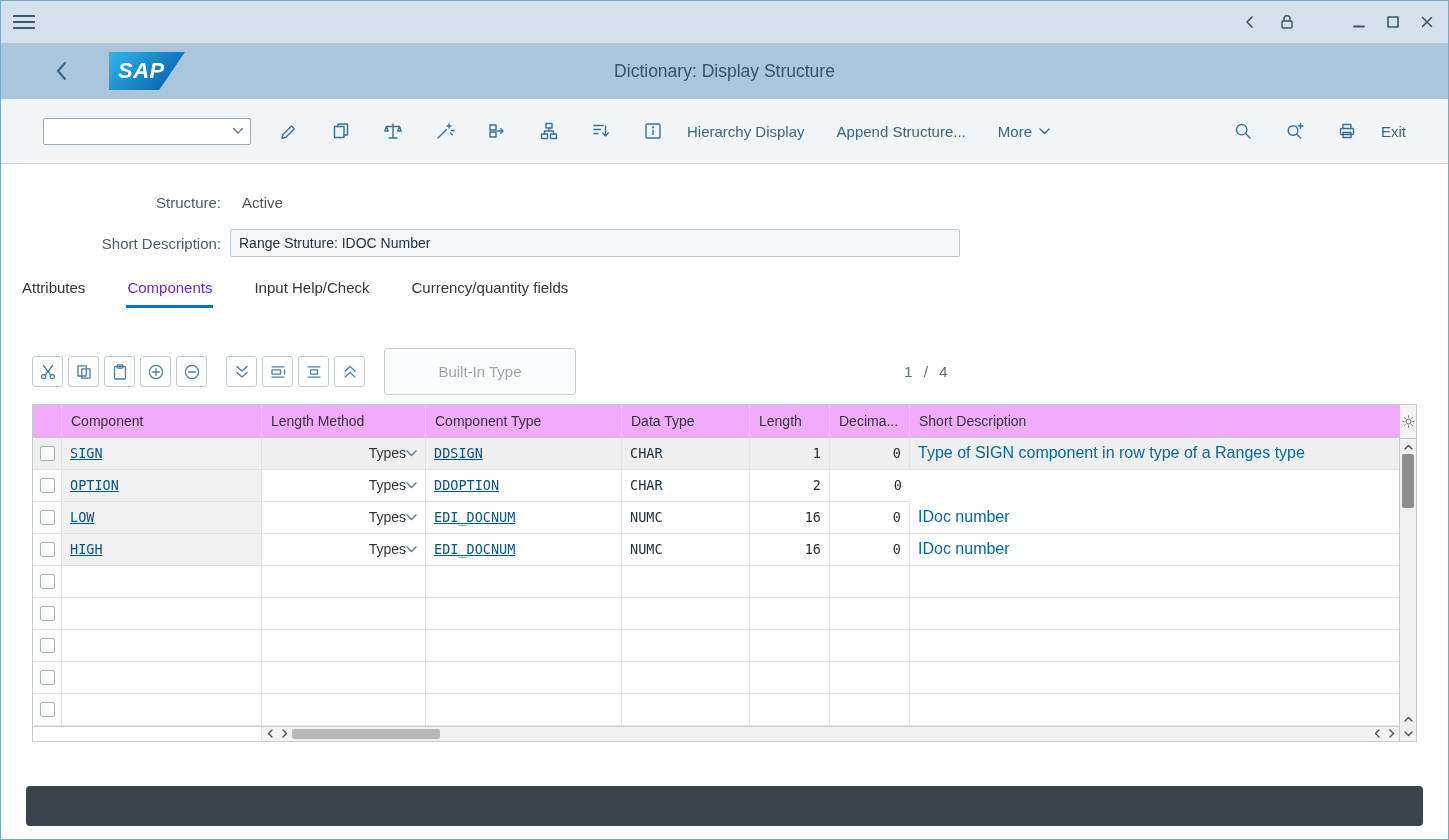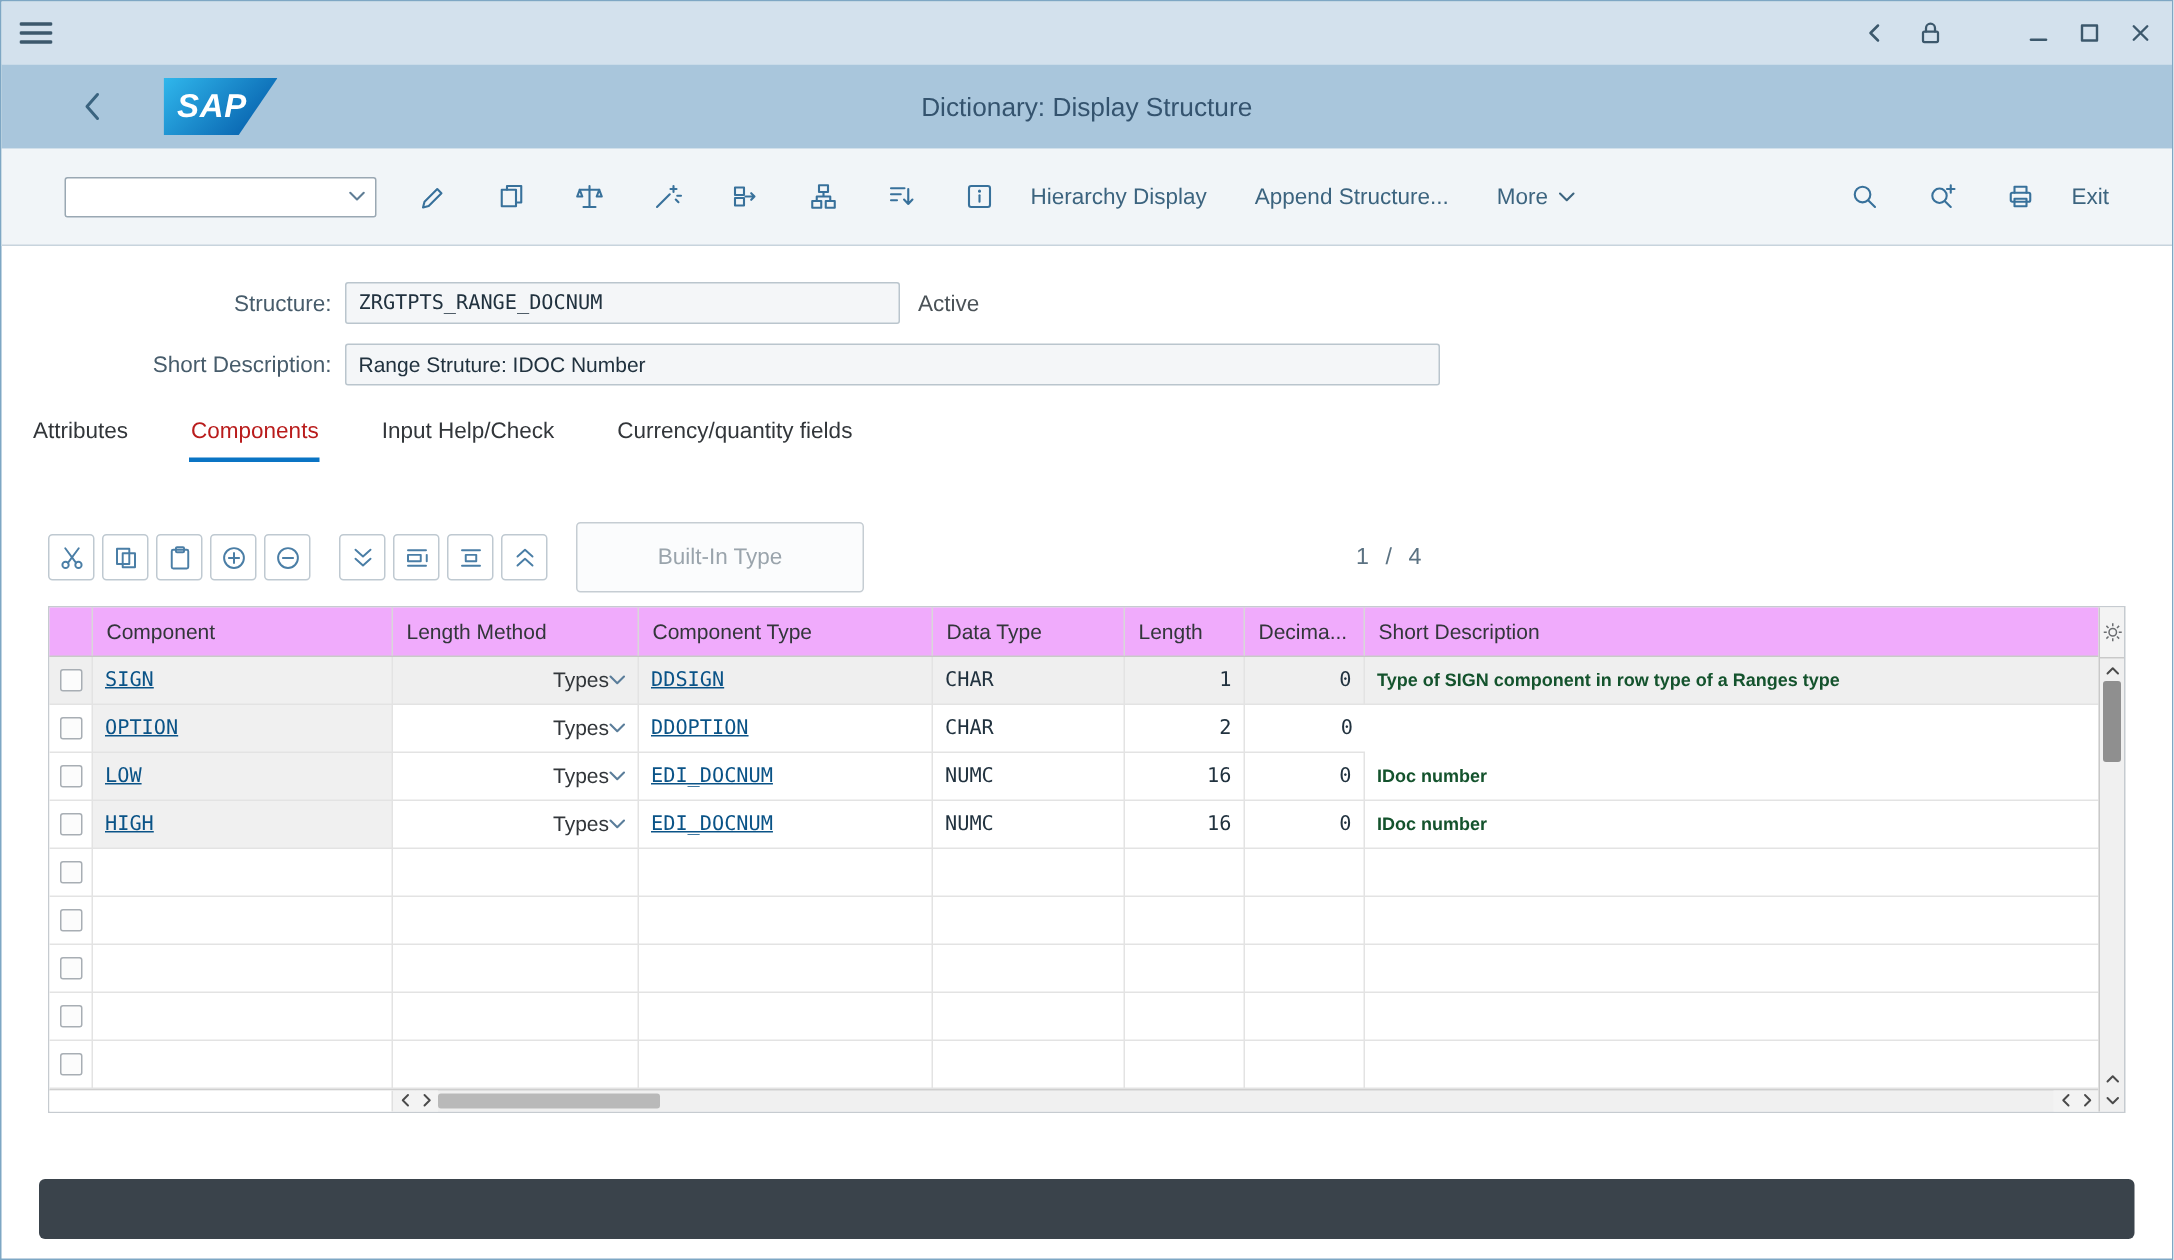--- a/index.html
+++ b/index.html
@@ -50,21 +50,21 @@
   .flabel { width:220px; text-align:right; margin-right:9px; font-size:15px; color:#475c6b; }
   .ffield { height:28px; border:1px solid #bac5cd; border-radius:2px; background:#f4f6f8; display:flex; align-items:center; padding:0 8px; font-size:14px; color:#21323f; }
   .ffield.mono { font-family:"DejaVu Sans Mono", monospace; font-size:13.5px; }
   .f-structure { width:370px; }
   .f-desc { width:730px; }
   .fstatus { margin-left:12px; font-size:15px; color:#4b5358; }
 
   
   .tabs { display:flex; padding-left:20px; margin-top:12px; }
   .tab { margin-right:40px; padding:9px 1px 12px; font-size:15px; color:#32363a; position:relative; }
-  .tab.active { color:#b91c1c; }
+  .tab.active { color:#6d28d9; }
   .tab.active::after { content:""; position:absolute; left:0; right:0; bottom:0; height:3px; background:#0a74c4; }
 
   
   .gtb { display:flex; align-items:center; margin:40px 31px 9px 31px; }
   .gtb svg { stroke:#4a7ea6; fill:none; stroke-width:1.3; stroke-linecap:round; stroke-linejoin:round; }
   .gbtn { width:31px; height:31px; border:1px solid #bfc9d1; border-radius:3px; background:#fff; display:flex; align-items:center; justify-content:center; margin-right:5px; }
   .gsep { width:14px; }
   .builtin { height:47px; width:192px; border:1px solid #c6cdd3; border-radius:3px; background:#fbfcfd; color:#9aa4ac; font-size:15px; margin-left:14px; }
   .pager { margin-left:328px; font-size:15.5px; color:#5b7282; display:flex; gap:11px; }
 
@@ -77,21 +77,21 @@
   .th:last-child { border-right:none; }
   .tbody { flex:1; }
   .row { height:32px; }
   .cell { display:flex; align-items:center; padding:0 8px; border-right:1px solid #e3e3e3; border-bottom:1px solid #e3e3e3; font-size:14px; overflow:hidden; white-space:nowrap; background:#fff; }
   .cell:last-child { border-right:none; }
   .row.data .cell.comp { background:#f0f0f0; }
   .row.lead .cell { background:#efefef; }
   .link { color:#0a5387; text-decoration:underline; font-family:"DejaVu Sans Mono", monospace; font-size:13.5px; cursor:pointer; }
   .mono { font-family:"DejaVu Sans Mono", monospace; font-size:13.5px; color:#21323f; }
   .num { justify-content:flex-end; }
-  .desc { font-size:12px; color:#14532d;font-weight:bold; }
+  .desc { font-size:16px; color:#0369a1; }
   .ckcell { justify-content:center; padding:0; }
   .ckbox { width:15px; height:15px; border:1px solid #a8aeb4; background:#fcfcfc; border-radius:2px; display:block; }
   .typing { justify-content:flex-end; }
   .typing svg { stroke:#5a7d9a; fill:none; stroke-width:1.4; stroke-linecap:round; stroke-linejoin:round; }
 
   
   .hscroll { height:16px; border-top:1px solid #cfcfcf; display:flex; align-items:stretch; background:#f0f0f0; }
   .hs-lead { width:229px; background:#fff; border-right:1px solid #e0e0e0; }
   .hs-btn { width:15px; display:flex; align-items:center; justify-content:center; background:#f3f3f3; }
   .hs-btn svg, .vs-btn svg { stroke:#4a4a4a; fill:none; stroke-width:1.3; stroke-linecap:round; stroke-linejoin:round; }
@@ -257,23 +257,20 @@
         </svg>
     </button>
     <button class="tbtn" style="margin-right:0">
       <span>Exit</span>
     </button>
   </div>
 
   <div class="form">
     <div class="frow">
       <div class="flabel">Structure:</div>
-      <div class="ffield mono f-structure">
-        <span>ZRGTPTS_RANGE_DOCNUM</span>
-      </div>
       <div class="fstatus">Active</div>
     </div>
     <div class="frow">
       <div class="flabel">Short Description:</div>
       <div class="ffield f-desc">
         <span>Range Struture: IDOC Number</span>
       </div>
     </div>
   </div>
 

